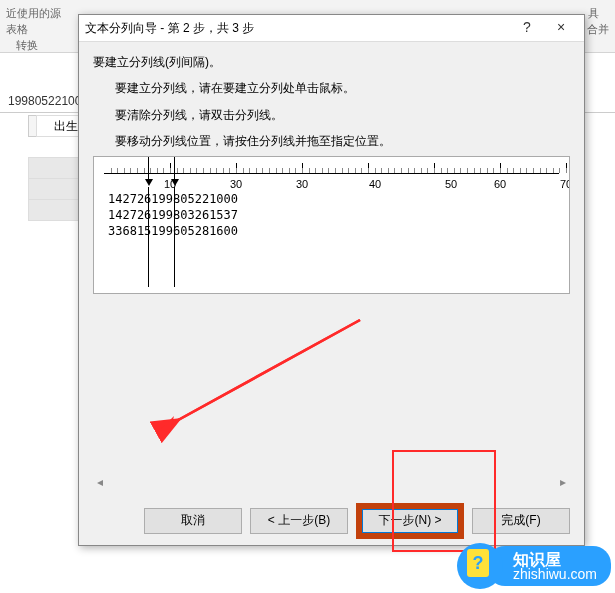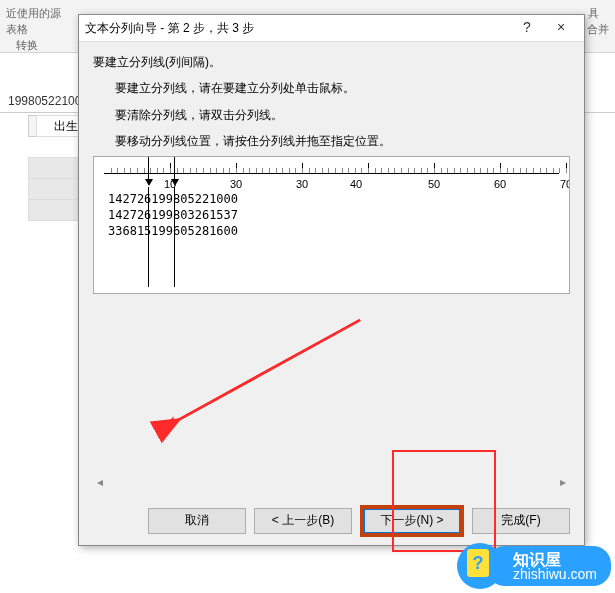--- a/index.html
+++ b/index.html
@@ -27,21 +27,21 @@
 .breakline{position:absolute;top:30px;bottom:6px;width:1px;background:#000}
 .breakhead{position:absolute;top:22px;width:7px;height:10px;margin-left:-3px}
 .breakhead:before{content:"";position:absolute;left:3px;top:-22px;width:1px;height:22px;background:#000}
 .breakhead:after{content:"";position:absolute;left:0;top:0;border-left:4px solid transparent;border-right:4px solid transparent;border-top:7px solid #000}
 .arrow-svg{position:absolute;left:140px;top:310px;pointer-events:none}
 .hscroll{position:absolute;left:14px;right:14px;bottom:56px;height:14px;display:flex;align-items:center;color:#888}
 .hscroll .arr{width:14px;text-align:center}
 .hscroll .track{flex:1;height:4px}
 .footer{position:absolute;left:0;right:0;bottom:0;height:48px;display:flex;justify-content:flex-end;align-items:center;gap:8px;padding:0 14px}
 .dlg-btn{min-width:80px;height:24px;border:1px solid #adadad;background:#e1e1e1;font-size:12px;text-align:center;line-height:22px;padding:0 8px}
-.dlg-btn.primary{border:4px solid #c2410c;box-shadow:0 0 0 1px #0078d7 inset}
+.dlg-btn.primary{border:6px solid #c2410c;box-shadow:0 0 0 1px #0078d7 inset}
 .highlight{position:absolute;border:2px solid #ff2a2a;pointer-events:none}
 .watermark{position:absolute;right:4px;bottom:4px;display:flex;align-items:center;gap:6px}
 .wm-badge{width:46px;height:46px;border-radius:50%;background:#2aa0ff;position:relative}
 .wm-badge:before{content:"?";position:absolute;left:10px;top:6px;width:22px;height:28px;background:#ffe13a;border-radius:3px;color:#2aa0ff;font-weight:bold;text-align:center;line-height:28px;font-size:18px}
 .wm-text{color:#fff;background:#2aa0ff;border-radius:18px;height:36px;padding:2px 14px 2px 26px;margin-left:-22px;display:flex;flex-direction:column;justify-content:center}
 .wm-text .a{font-size:16px;font-weight:bold;line-height:16px}
 .wm-text .b{font-size:14px;line-height:12px}
 </style>
 </head>
 <body>
@@ -78,23 +78,23 @@
 
     <div class="preview">
       <div class="ruler" id="ruler">
         <div class="ruler-base"></div>
       <div class="tick" style="left: 66px;">10</div>
           <div class="tickline" style="left: 66px;"></div>
           <div class="tick" style="left: 132px;">30</div>
           <div class="tickline" style="left: 132px;"></div>
           <div class="tick" style="left: 198px;">30</div>
           <div class="tickline" style="left: 198px;"></div>
-          <div class="tick" style="left: 252px;">40</div>
+          <div class="tick" style="left: 271px;">40</div>
           <div class="tickline" style="left: 264px;"></div>
-          <div class="tick" style="left: 330px;">50</div>
+          <div class="tick" style="left: 347px;">50</div>
           <div class="tickline" style="left: 330px;"></div>
           <div class="tick" style="left: 396px;">60</div>
           <div class="tickline" style="left: 396px;"></div>
           <div class="tick" style="left: 462px;">70</div>
           <div class="tickline" style="left: 462px;"></div>
           <div class="tickmin" style="left: 6.6px;"></div>
           <div class="tickmin" style="left: 13.2px;"></div>
           <div class="tickmin" style="left: 19.8px;"></div>
           <div class="tickmin" style="left: 26.4px;"></div>
           <div class="tickmin" style="left: 33px;"></div>

